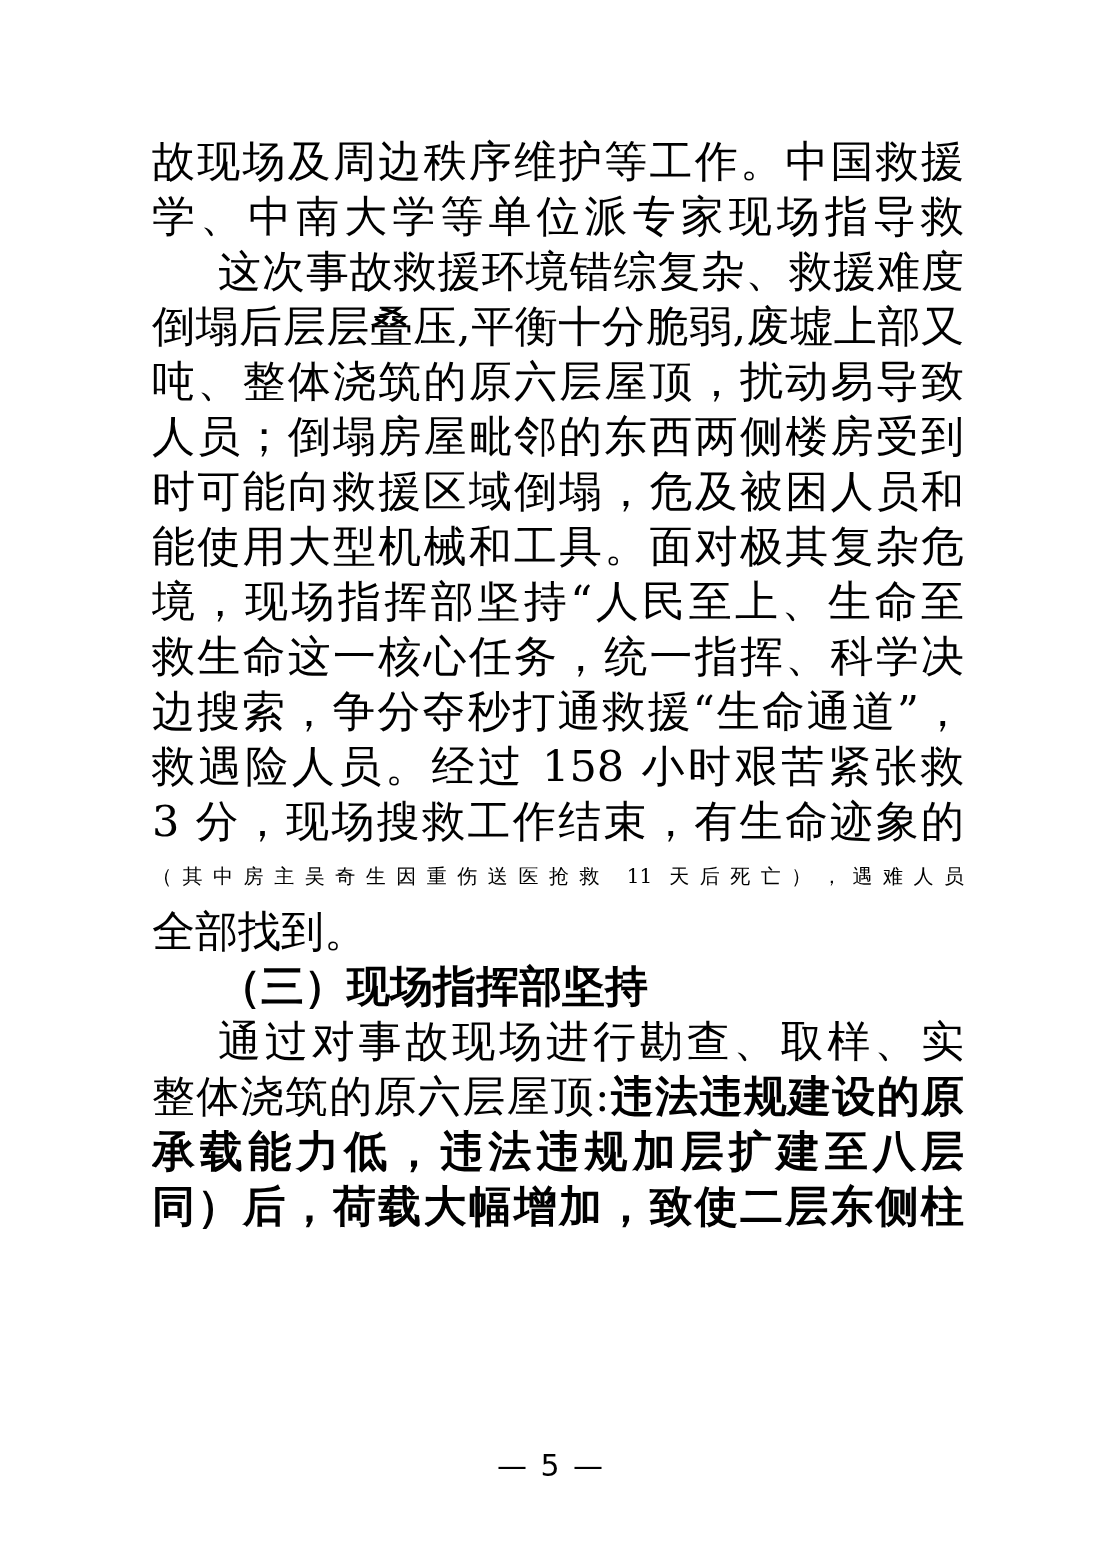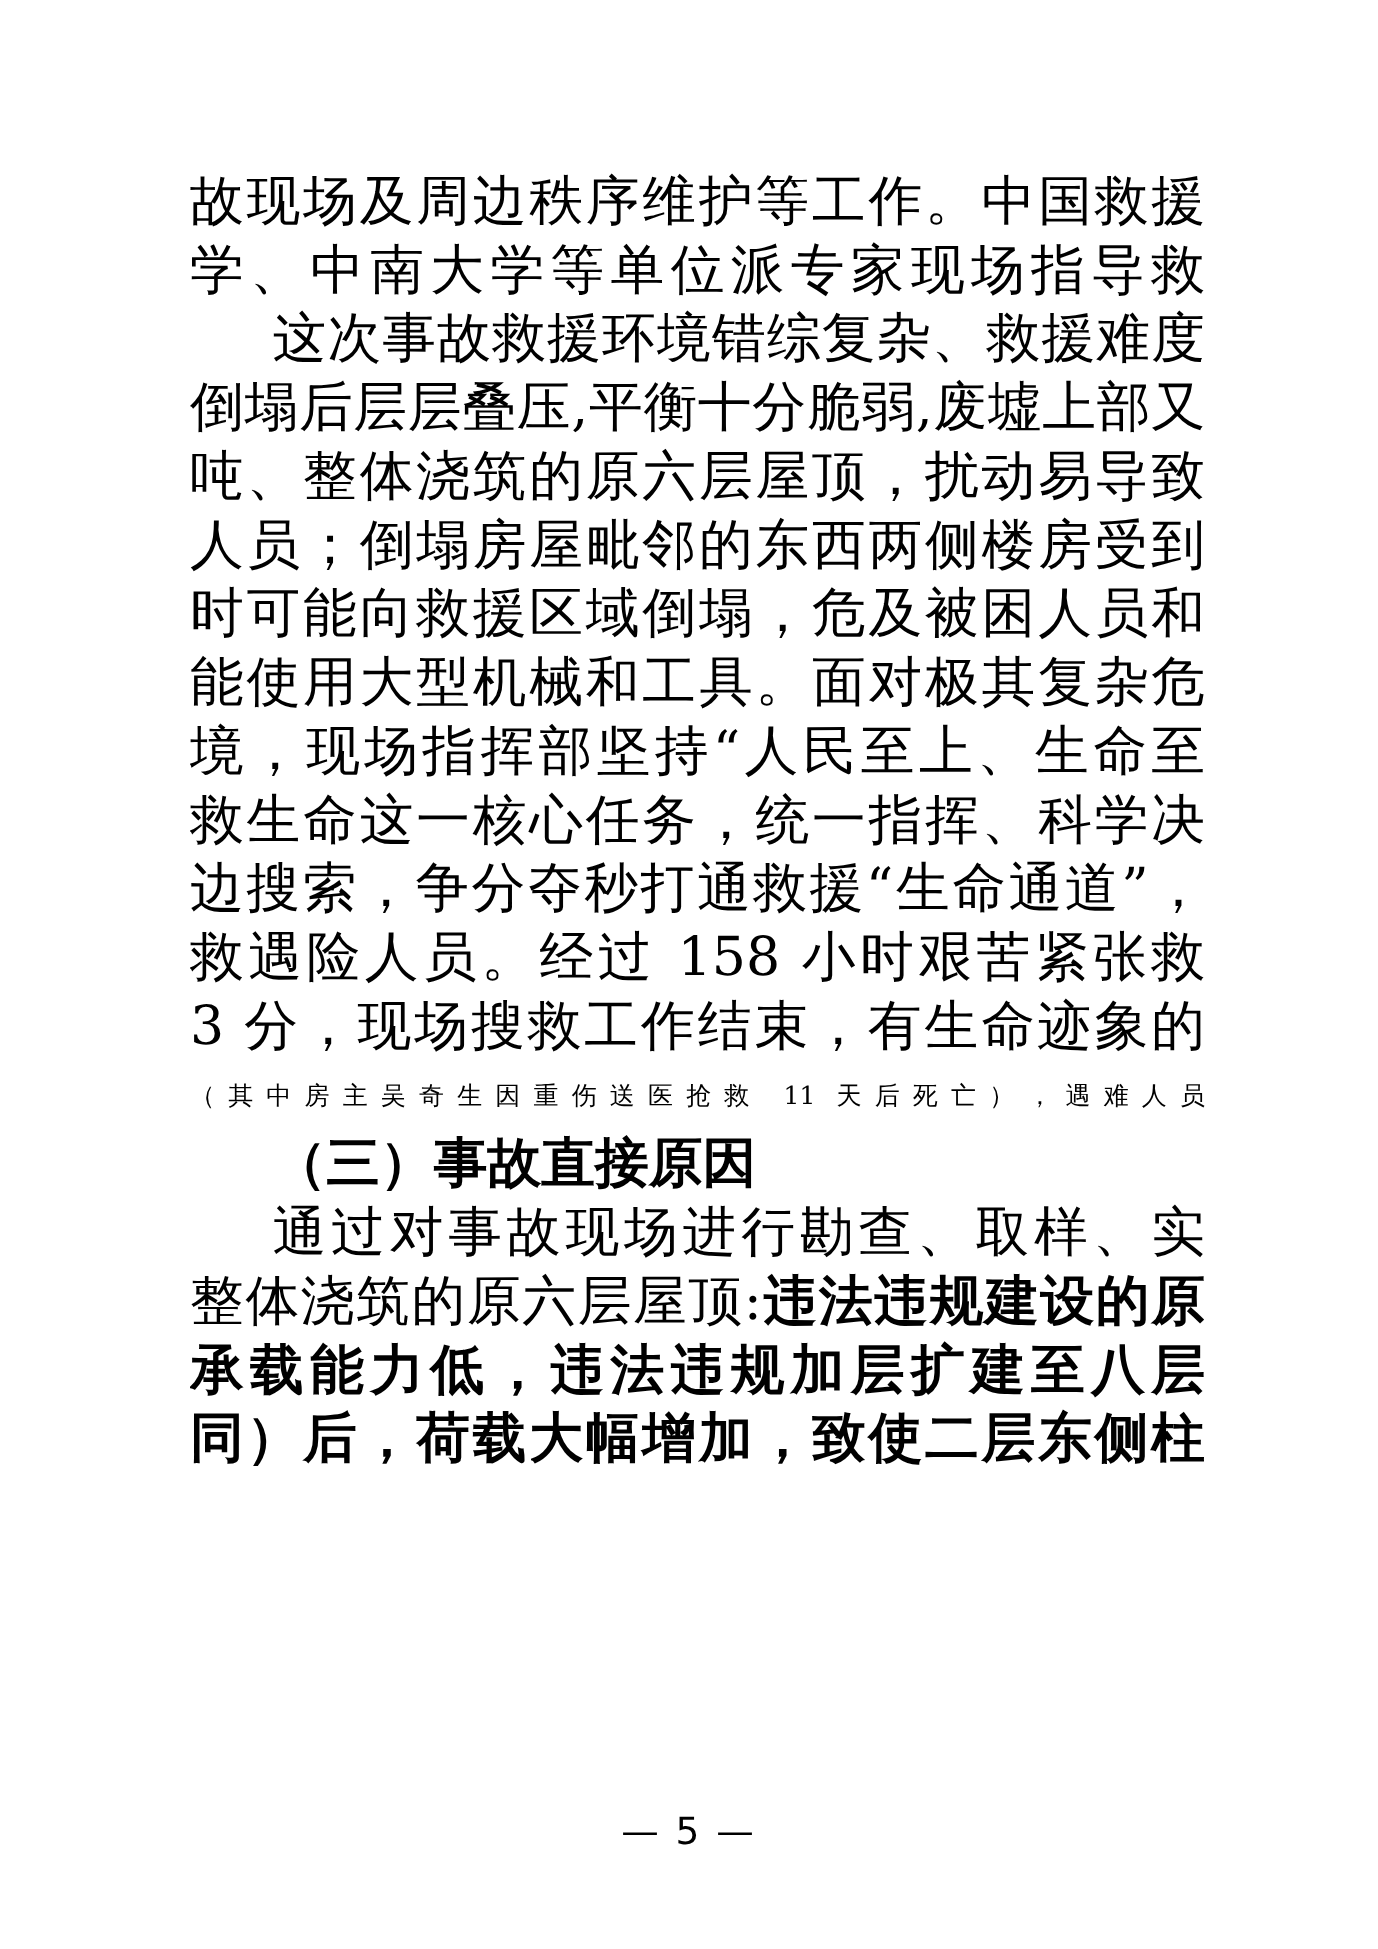--- a/index.html
+++ b/index.html
@@ -76,21 +76,22 @@
       <div class="line fill"><span class="seg">吨、整体浇筑的原六层屋顶，扰动易导致失稳伤害被困</span></div>
       <div class="line fill"><span class="seg">人员；倒塌房屋毗邻的东西两侧楼房受到严重破坏，随</span></div>
       <div class="line fill"><span class="seg">时可能向救援区域倒塌，危及被困人员和救援人员；现</span></div>
       <div class="line fill"><span class="seg">能使用大型机械和工具。面对极其复杂危险的救援环</span></div>
       <div class="line fill"><span class="seg">境，现场指挥部坚持“人民至上、生命至上”，聚焦抢</span></div>
       <div class="line fill"><span class="seg">救生命这一核心任务，统一指挥、科学决策，运用先进</span></div>
       <div class="line fill"><span class="seg">边搜索，争分夺秒打通救援“生命通道”，不惜代价搜</span></div>
       <div class="line fill"><span class="seg">救遇险人员。经过 158 小时艰苦紧张救援，至 6 日 3 时</span></div>
       <div class="line fill"><span class="seg">3 分，现场搜救工作结束，有生命迹象的 10 人全部获救</span></div>
       <div class="line fill small"><span class="seg">（其中房主吴奇生因重伤送医抢救 11 天后死亡），遇难人员</span></div>
-      <div class="line indent heading"><span class="seg">（三）事故直接原因</span></div>
+      <div class="line"><span class="seg">全部找到。</span></div>
+      <div class="line indent heading"><span class="seg">（三）现场指挥部坚持</span></div>
       <div class="line fill indent"><span class="seg">通过对事故现场进行勘查、取样、实测，并委托第</span></div>
       <div class="line fill"><span class="seg">整体浇筑的原六层屋顶:</span><span class="seg bold">违法违规建设的原五层（局部六</span></div>
       <div class="line fill"><span class="seg bold">承载能力低，违法违规加层扩建至八层（局部九层，下</span></div>
       <div class="line fill"><span class="seg bold">同）后，荷载大幅增加，致使二层东侧柱和墙超出极限</span></div>
     </div>
   <div class="footer">
     <span>— 5 —</span>
   </div>
 </div>
 

